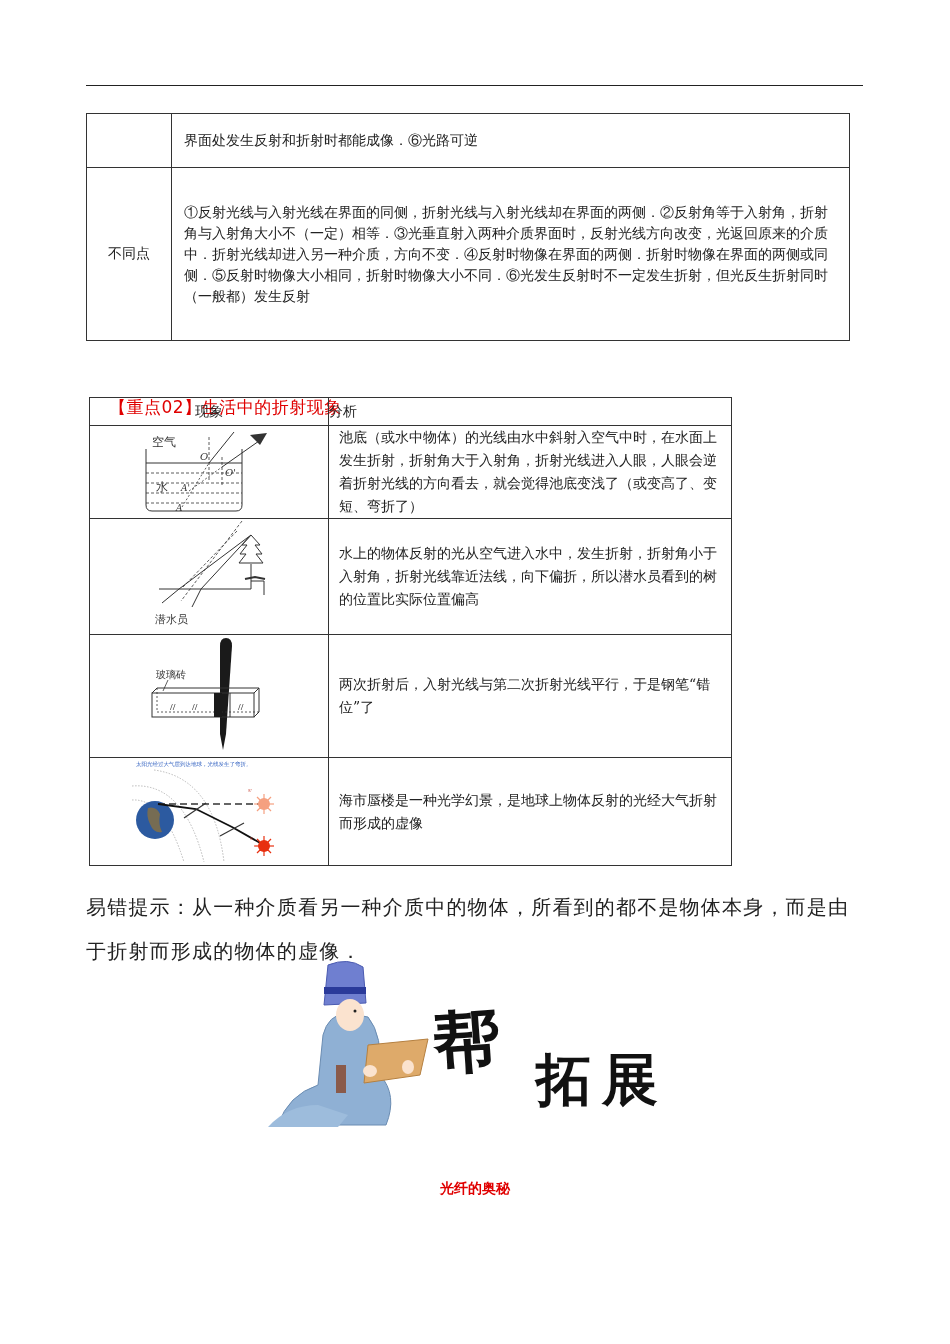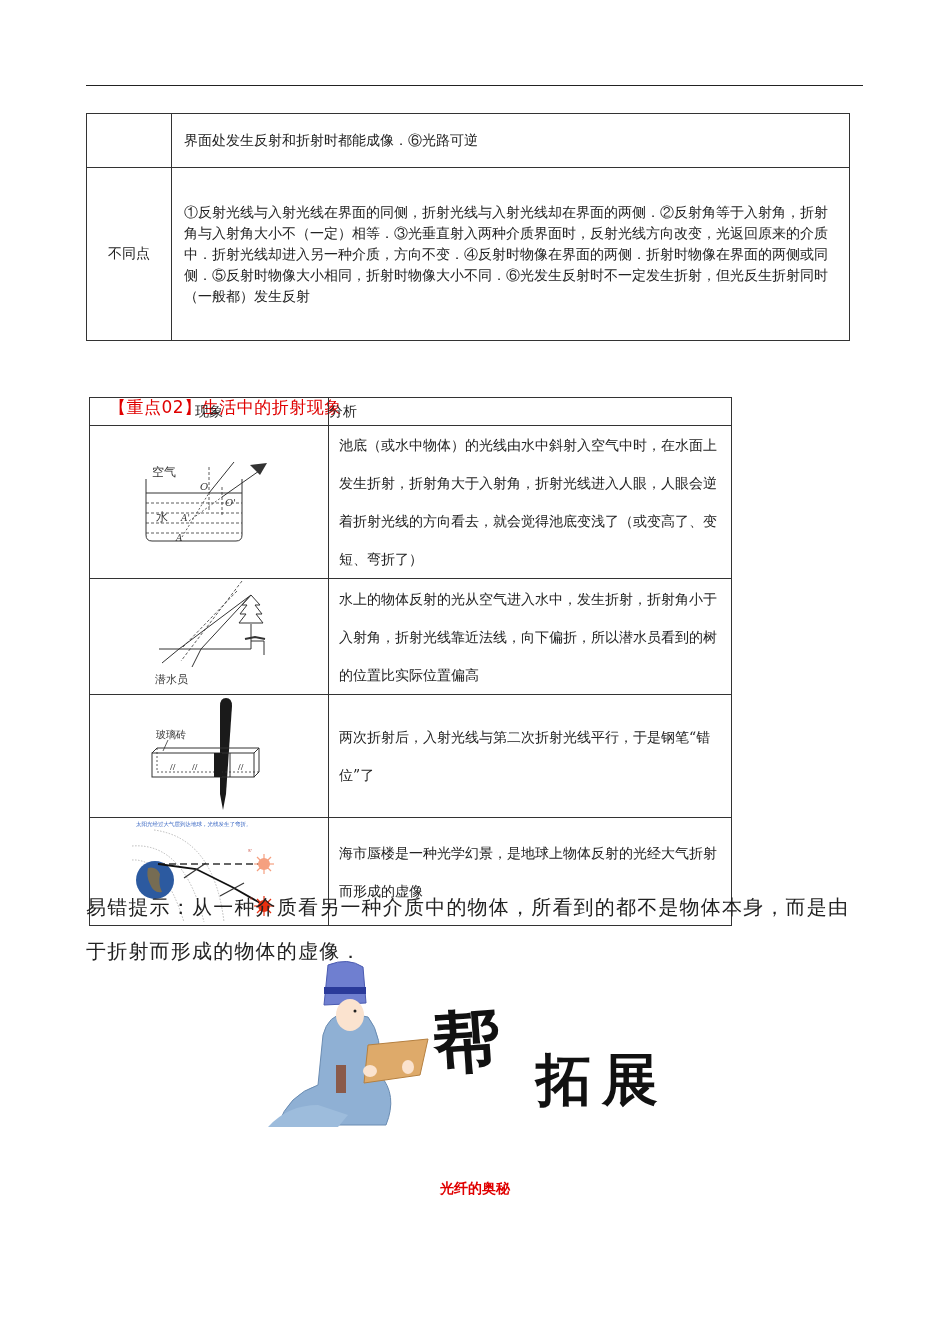--- a/index.html
+++ b/index.html
@@ -12,21 +12,21 @@
   .t1 { left: 86px; top: 113px; width: 764px; font-size: 14px; }
   .t1 .c1 { width: 84px; text-align: center; }
   .t1 .c2 { padding: 0 10px 0 12px; line-height: 21px; }
   .t1 tr.r1 td { height: 53px; }
   .t1 tr.r2 td { height: 172px; }
   .section-title { position: absolute; left: 89px; top: 396px; font-size: 17px;
                    color: #e00000; font-weight: normal; font-family: "DejaVu Sans", "Liberation Sans", sans-serif; letter-spacing: 0.5px; margin-left: 20px; }
   .t2 { left: 89px; top: 397px; width: 643px; font-size: 14px; }
   .t2 th { height: 27px; font-size: 14px; text-align: left; }
   .t2 .c1 { width: 238px; text-align: center; vertical-align: middle; }
-  .t2 .c2 { padding: 0 12px 0 10px; line-height: 38px; vertical-align: middle; }
+  .t2 .c2 { padding: 0 12px 0 10px; line-height: 23px; vertical-align: middle; }
   .t2 tr.row1 td { height: 91px; }
   .t2 tr.row2 td { height: 114px; }
   .t2 tr.row3 td { height: 122px; }
   .t2 tr.row4 td { height: 106px; }
   .tip { position: absolute; left: 86px; top: 885px; width: 780px; font-size: 20px;
          line-height: 44px; font-family: "DejaVu Serif", "Liberation Serif", serif; letter-spacing: 1.2px; }
   .banner { position: absolute; left: 268px; top: 955px; width: 400px; height: 175px; }
   .banner-text { position: absolute; font-family: "DejaVu Serif", "Liberation Serif", serif; color: #111; font-weight: bold; }
   .bang { left: 165px; top: 42px; font-size: 68px; transform: rotate(-4deg); }
   .tz { left: 268px; top: 88px; font-size: 56px; letter-spacing: 10px; }

